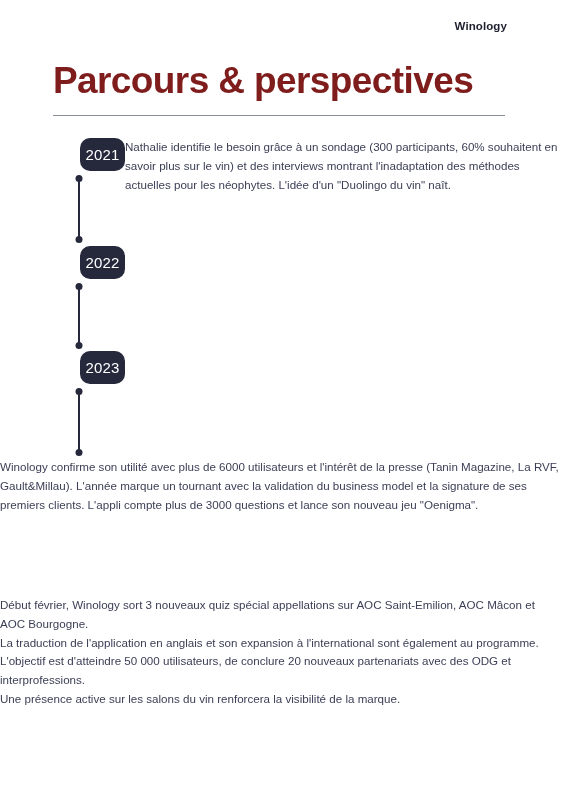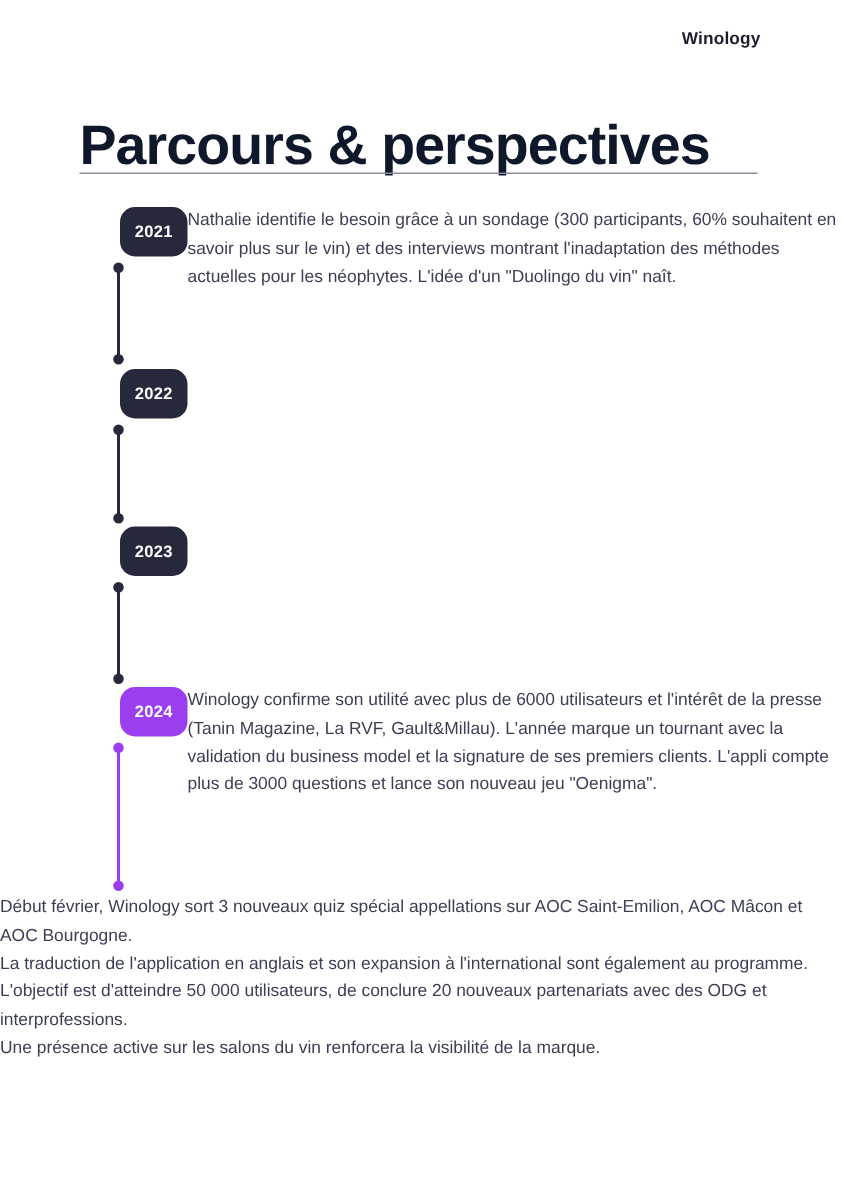--- a/index.html
+++ b/index.html
@@ -23,27 +23,27 @@
     right: 54px;
     font-size: 11.5px;
     font-weight: 700;
     letter-spacing: 0.1px;
     color: #1d1f2e;
     text-align: center;
   }
 
   .page-title {
     position: absolute;
-    top: 53px;
+    top: 37px;
     left: 53px;
     font-size: 37px;
     font-weight: 700;
     letter-spacing: -0.6px;
     line-height: 1.05;
-    color: #0f172a;
+    color: #7f1d1d;
     white-space: nowrap;
   }
 
   .title-rule {
     position: absolute;
     top: 115px;
     left: 53px;
     width: 452px;
     height: 1px;
     background: #8a8d9c;
@@ -73,22 +73,22 @@
 
   .tl-badge {
     position: relative;
     margin-left: 80px;
     width: 55px;
     height: 33px;
     border-radius: 10px;
     display: flex;
     align-items: center;
     justify-content: center;
-    font-size: 11px;
-    font-weight: 700;
+    font-size: 15px;
+    font-weight: 400;
     color: #ffffff;
     letter-spacing: 0.2px;
     box-sizing: border-box;
     z-index: 2;
   }
   .tl-badge.dark   { background: #26283c; }
   .tl-badge.purple { background: #9b3ef0; }
 
   
   .tl-connector {
@@ -166,27 +166,20 @@
     <div class="tl-left">
       <div class="tl-badge dark">2023</div>
       <div class="tl-connector dark" style="top:40px;height:62px;">
         <span class="cap top"></span>
         <span class="cap bottom"></span>
       </div>
     </div>
   </div>
 
   <div class="tl-row row-2024">
-    <div class="tl-left">
-      <div class="tl-badge purple">2024</div>
-      <div class="tl-connector purple" style="top:40px;height:93px;">
-        <span class="cap top"></span>
-        <span class="cap bottom"></span>
-      </div>
-    </div>
     <div class="tl-body">
       <p>Winology confirme son utilité avec plus de 6000 utilisateurs et l'intérêt de la presse (Tanin Magazine, La RVF, Gault&amp;Millau). L'année  marque un tournant avec la validation du business model et la signature de ses premiers clients. L'appli compte plus de 3000 questions et lance son nouveau jeu "Oenigma".</p>
     </div>
   </div>
 
   <div class="tl-row row-2025">
     <div class="tl-body">
       <p>Début février, Winology sort 3 nouveaux quiz spécial appellations sur AOC Saint-Emilion, AOC Mâcon et AOC Bourgogne.<br>La traduction de l'application en anglais et son expansion à l'international sont également au programme. L'objectif est d'atteindre 50 000 utilisateurs, de conclure 20 nouveaux partenariats avec des ODG et interprofessions.<br>Une présence active sur les salons du vin renforcera la visibilité de la marque.</p>
     </div>
   </div>

